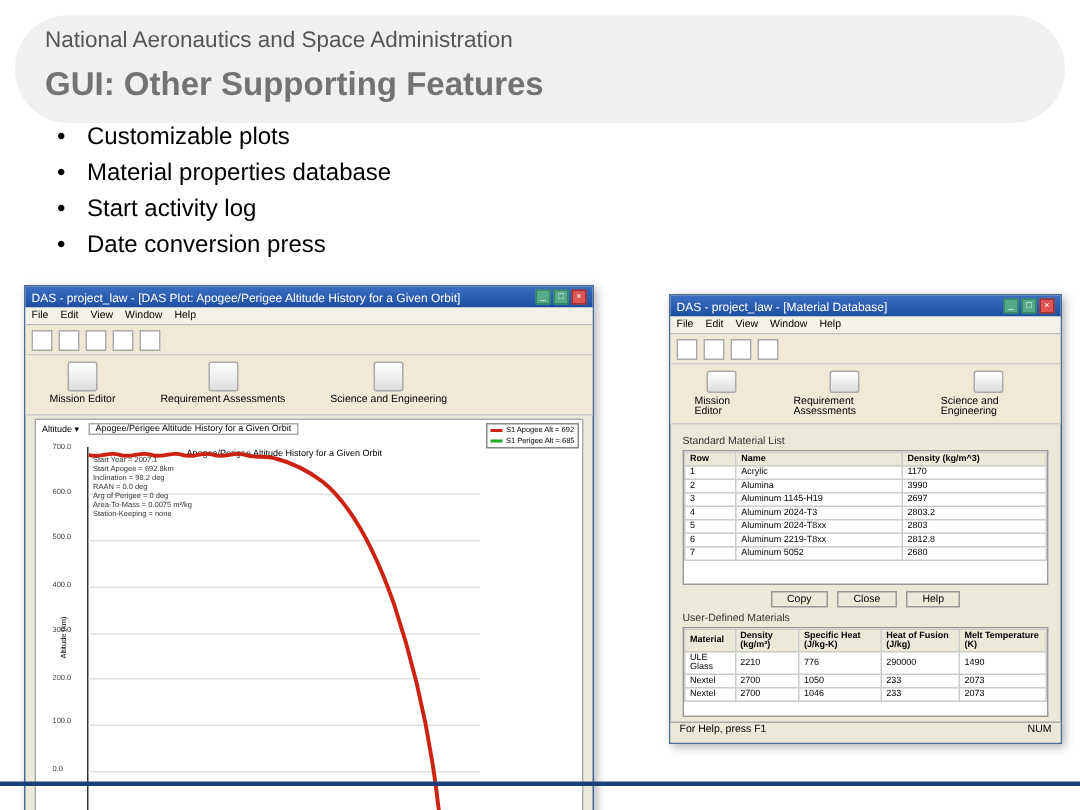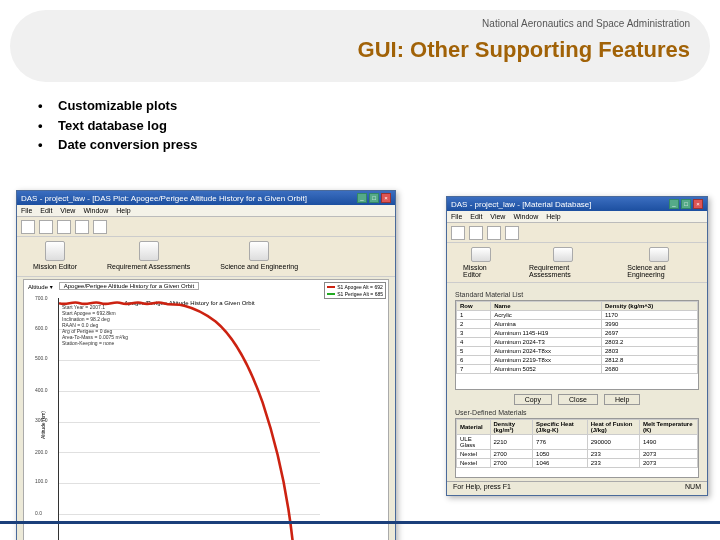--- a/index.html
+++ b/index.html
@@ -20,45 +20,44 @@
     position: absolute;
     top: 10px;
     left: 10px;
     right: 10px;
     height: 72px;
     background: #f0f0f0;
     border-radius: 40px;
     padding: 8px 20px;
   }
   .org {
-    font-size: 10px;
+    font-size: 15px;
     color: #555;
-    text-align: right;
   }
   .title {
     font-size: 22px;
     font-weight: bold;
-    color: #a16207;
-    text-align: right;
+    color: #737373;
+    text-align: left;
     margin-top: 8px;
   }
   .logo {
     position: absolute;
     right: 24px;
     top: 14px;
     width: 62px;
     height: 52px;
   }
   .logo svg { width: 100%; height: 100%; }
   .bullets {
     position: absolute;
-    top: 96px;
+    top: 80px;
     left: 38px;
-    font-size: 13px;
-    font-weight: bold;
+    font-size: 16px;
+    font-weight: normal;
     line-height: 1.5;
   }
   .bullets li { list-style: none; }
   .bullets .dot { display:inline-block; width:20px; }
   .screens {
     position: absolute;
     top: 190px;
     left: 16px;
     right: 12px;
     bottom: 28px;
@@ -171,21 +170,22 @@
 <div class="slide">
 
   <div class="header-banner">
     <div class="org">National Aeronautics and Space Administration</div>
     <div class="title">GUI: Other Supporting Features</div>
   </div>
 
 
   <ul class="bullets">
     <li><span class="dot">•</span><span>Customizable plots</span></li>
-    <li><span class="dot">•</span><span>Text database log</span></li>
+    <li><span class="dot">•</span><span>Material properties database</span></li>
+    <li><span class="dot">•</span><span>Start activity log</span></li>
     <li><span class="dot">•</span><span>Date conversion press</span></li>
   </ul>
 
   <div class="screens">
 
     <div class="win win-plot">
       <div class="win-title">
         <span>DAS - project_law - [DAS Plot: Apogee/Perigee Altitude History for a Given Orbit]</span>
         <span class="win-btns">
           <span class="win-btn min">_</span>

